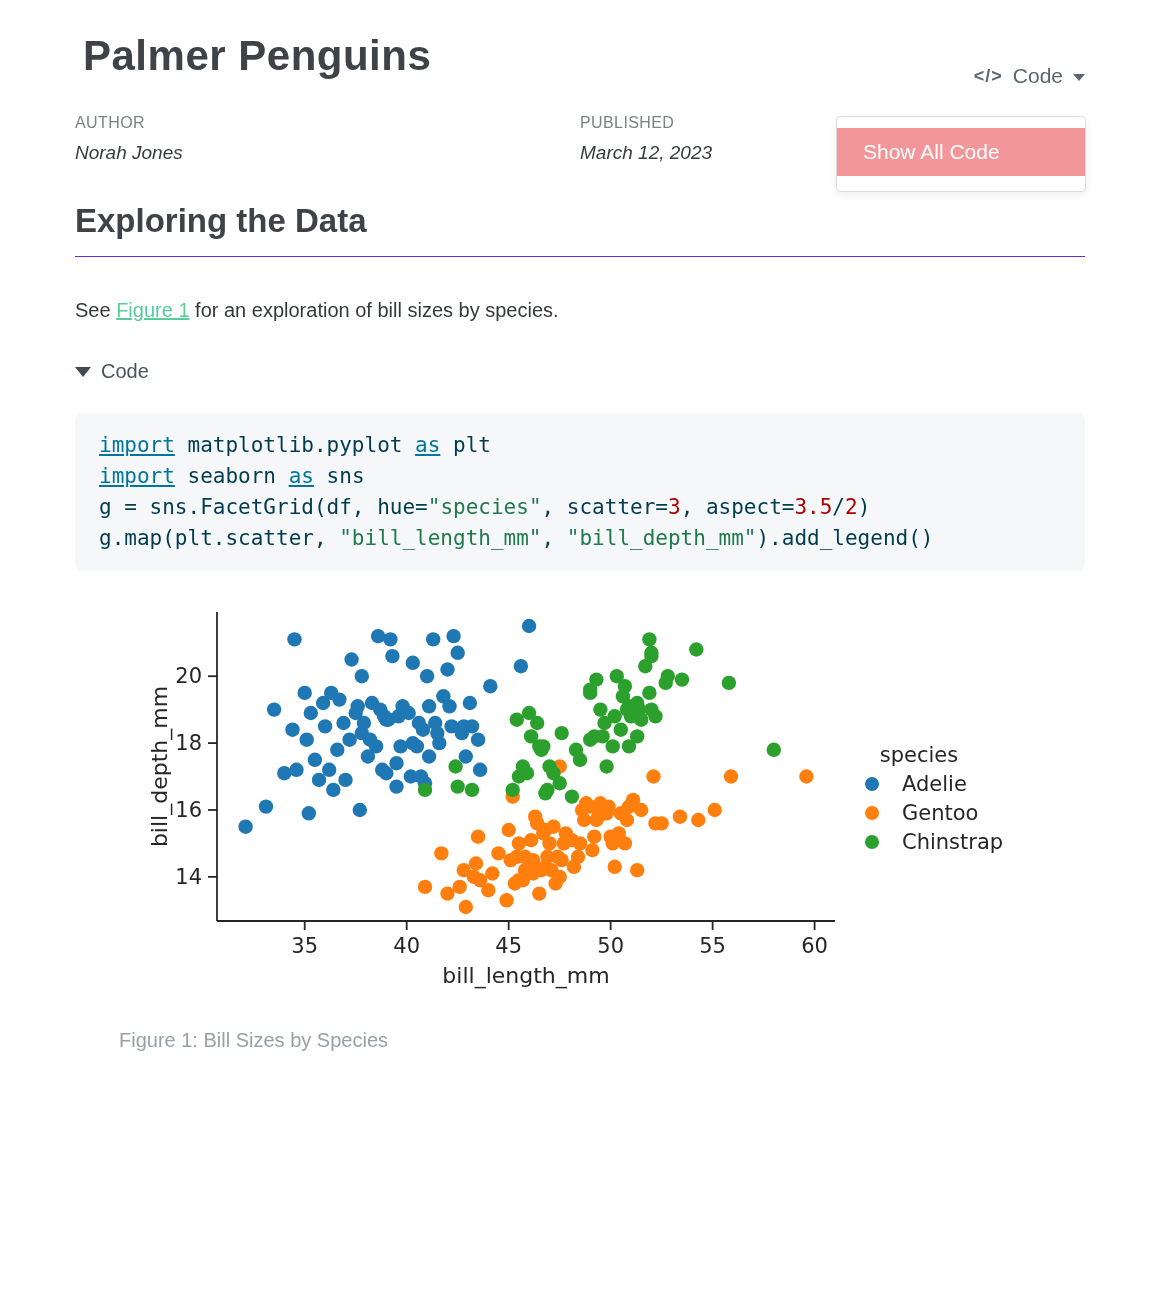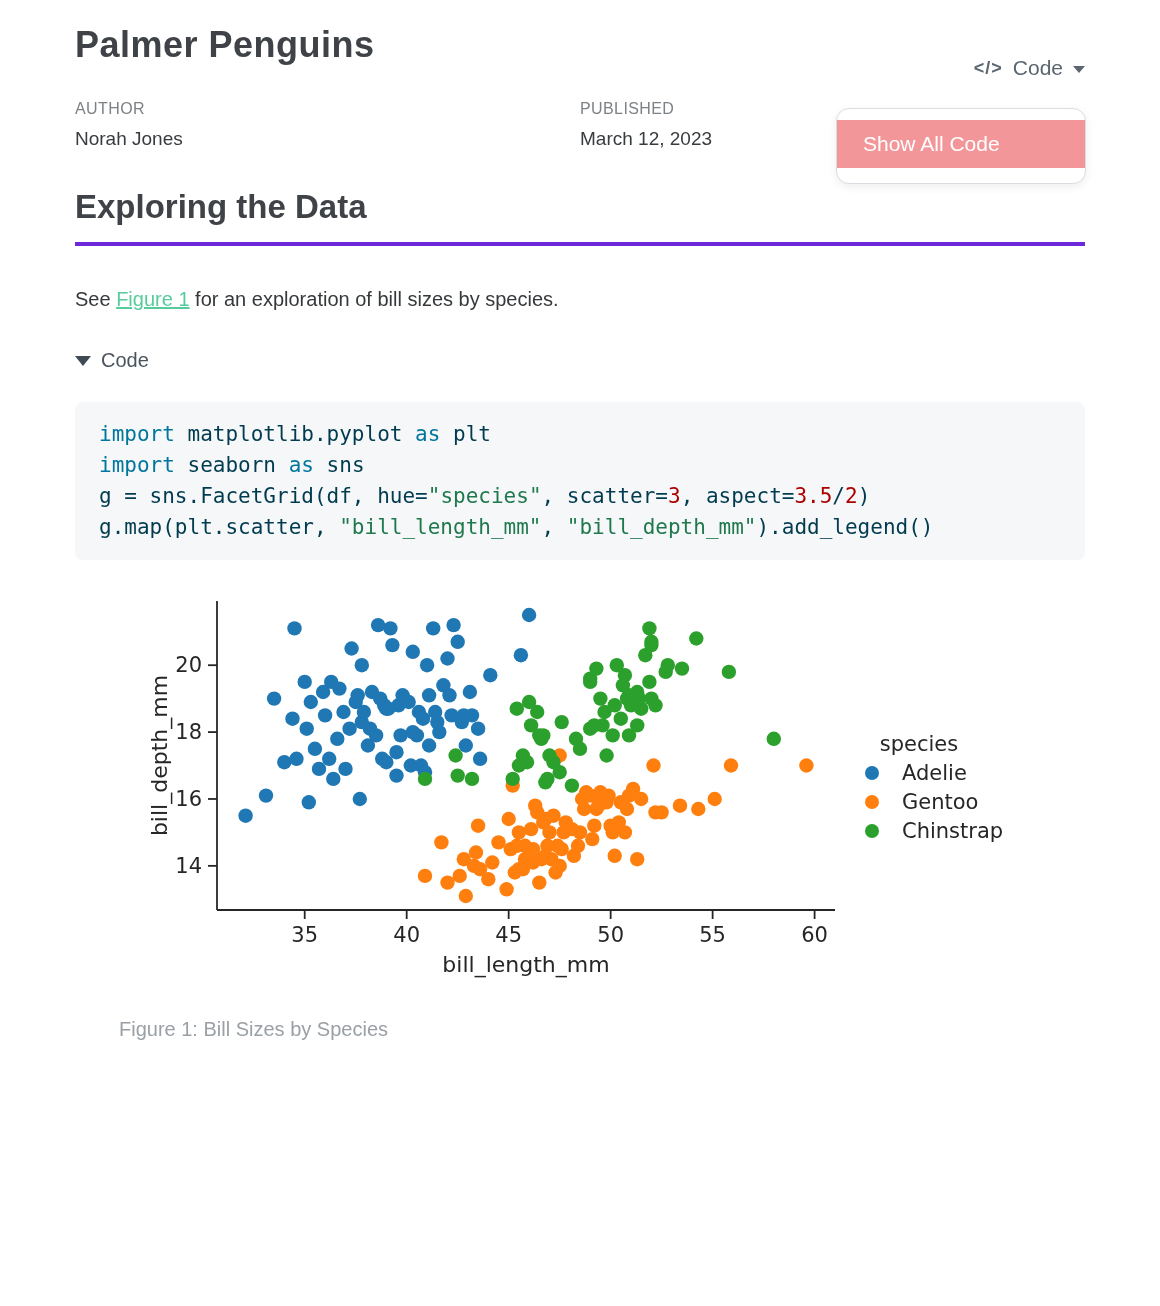--- a/index.html
+++ b/index.html
@@ -6,48 +6,48 @@
     --pink:#f3969a; --link:#56cc9d;
     --code-base:#003B4F; --code-kw:#00769E; --code-st:#20794D; --code-num:#AD0000;
   }
   *{box-sizing:border-box;}
   html,body{margin:0;padding:0;}
   body{
     width:1160px;height:1306px;background:#ffffff;overflow:hidden;
     font-family:"Liberation Sans",sans-serif;color:#36393b;
   }
   .page{position:relative;width:1010px;margin:0 auto;padding-top:24px;}
-  h1{margin:0;font-size:36px;font-weight:700;color:#3f4347;letter-spacing:.5px;}
+  h1{margin:8px;font-size:42px;font-weight:700;color:#3f4347;letter-spacing:.5px;}
   .code-tools{position:absolute;top:32px;right:0;}
   .code-btn{display:flex;align-items:center;gap:10px;background:none;border:none;cursor:pointer;
     font-family:"Liberation Sans",sans-serif;font-size:21px;color:#5b6671;padding:0;}
   .code-glyph{font-size:18px;font-weight:700;letter-spacing:1px;}
   .caret{width:0;height:0;border-left:6px solid transparent;border-right:6px solid transparent;
     border-top:7px solid #5b6671;margin-top:3px;}
   .dropdown{position:absolute;right:-1px;top:52px;width:250px;background:#fff;
-    border:1px solid #d9dde2;border-radius:13px;padding:11px 0 15px;
+    border:1px solid #d9dde2;border-radius:4px;padding:11px 0 15px;
     box-shadow:0 3px 10px rgba(0,0,0,.07);}
   .dd-item{height:48px;line-height:48px;padding:0 26px;font-size:21px;color:#141618;cursor:pointer;white-space:nowrap;}
   .dd-active{background:var(--pink);color:#ffffff;}
   .meta{display:flex;margin-top:34px;}
   .meta-col{width:505px;}
   .meta-label{font-size:16px;color:#7d8287;letter-spacing:.4px;}
-  .meta-value{font-size:19px;color:#393c3e;margin-top:10px;}
+  .meta-value{font-size:19px;color:#393c3e;margin-top:10px;font-style:italic;}
   h2{margin:38px 0 0;font-size:33px;font-weight:600;color:#3f4347;
-    padding-bottom:16px;border-bottom:4px solid #6d28d9;}
+    padding-bottom:16px;border-bottom:1px solid #6d28d9;}
   .lead{margin:42px 0 0;font-size:20px;color:#36393b;}
   .lead a{color:var(--link);text-decoration:underline;cursor:pointer;text-align:right;}
   .code-fold{margin-top:38px;display:flex;align-items:center;gap:10px;cursor:pointer;
     font-size:20px;color:#4a545e;}
   .tri{width:0;height:0;border-left:8px solid transparent;border-right:8px solid transparent;
     border-top:10px solid #3f4a54;}
   pre.code-block{margin:30px 0 0;background:#f6f7f9;border-radius:8px;padding:17px 24px;
     font-family:"DejaVu Sans Mono",monospace;font-size:21px;line-height:31px;
     color:var(--code-base);white-space:pre;}
-  .tok-kw{color:var(--code-kw);}
+  .tok-kw{color:var(--code-kw);text-decoration:underline;}
   .tok-st{color:var(--code-st);}
   .tok-num{color:var(--code-num);}
   figure{margin:36px 0 0;}
   figure svg{display:block;margin:0 auto;}
   figcaption{margin-top:32px;font-size:20px;color:#9aa0a5;margin-left:44px;}
 </style>
 </head>
 <body>
 
 <div class="page">

